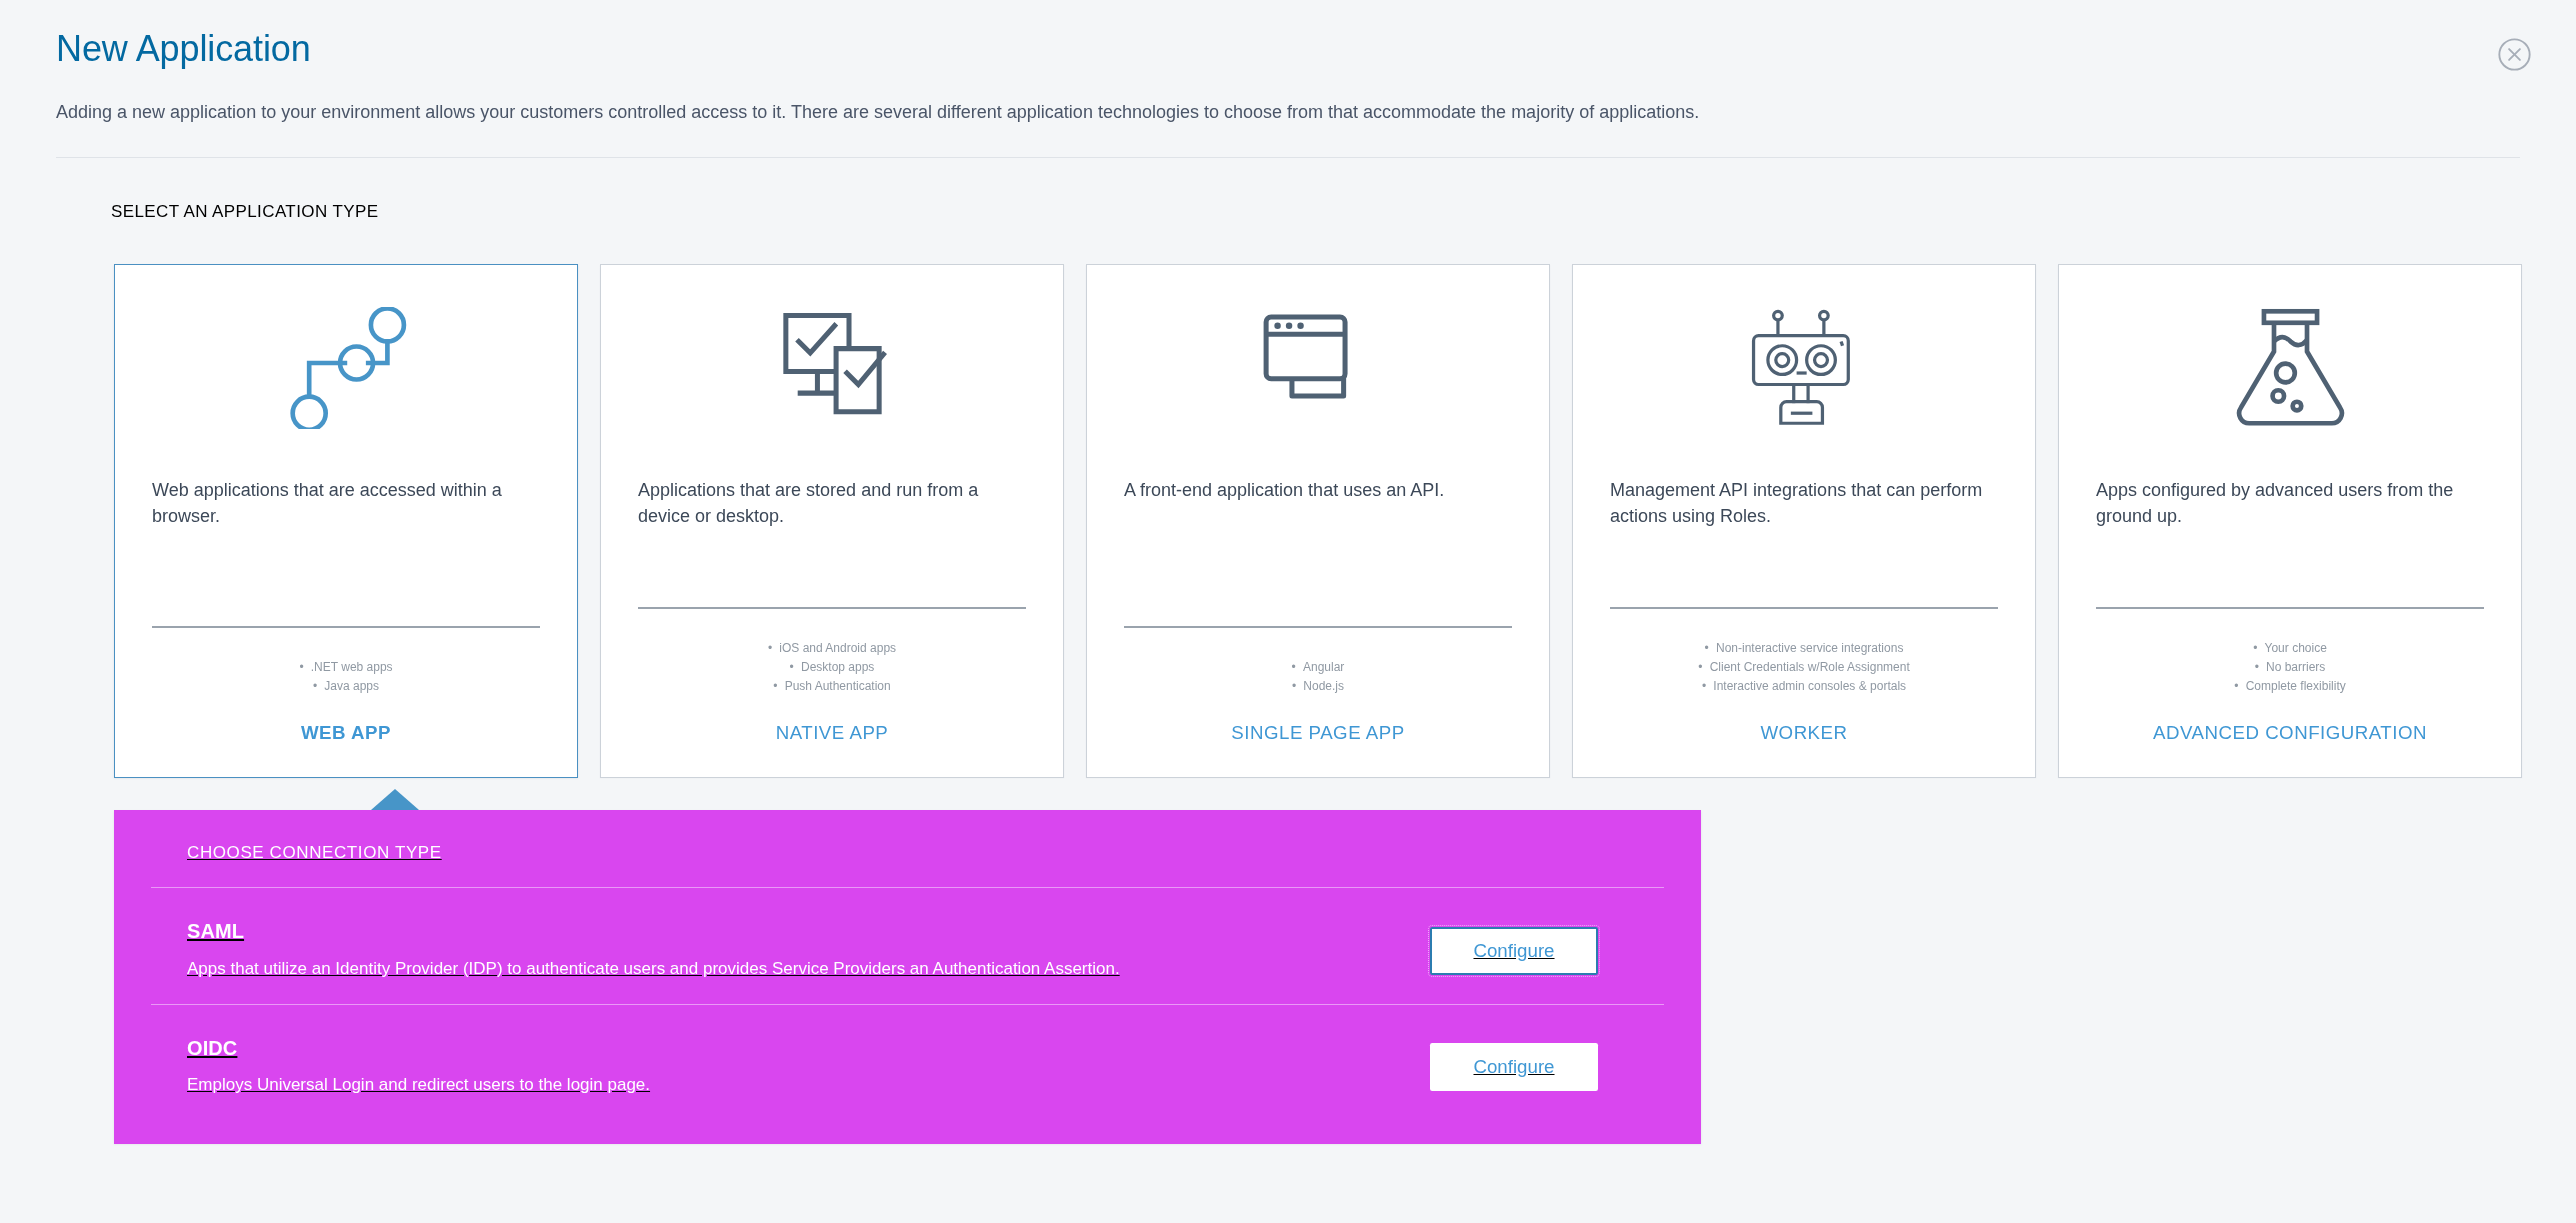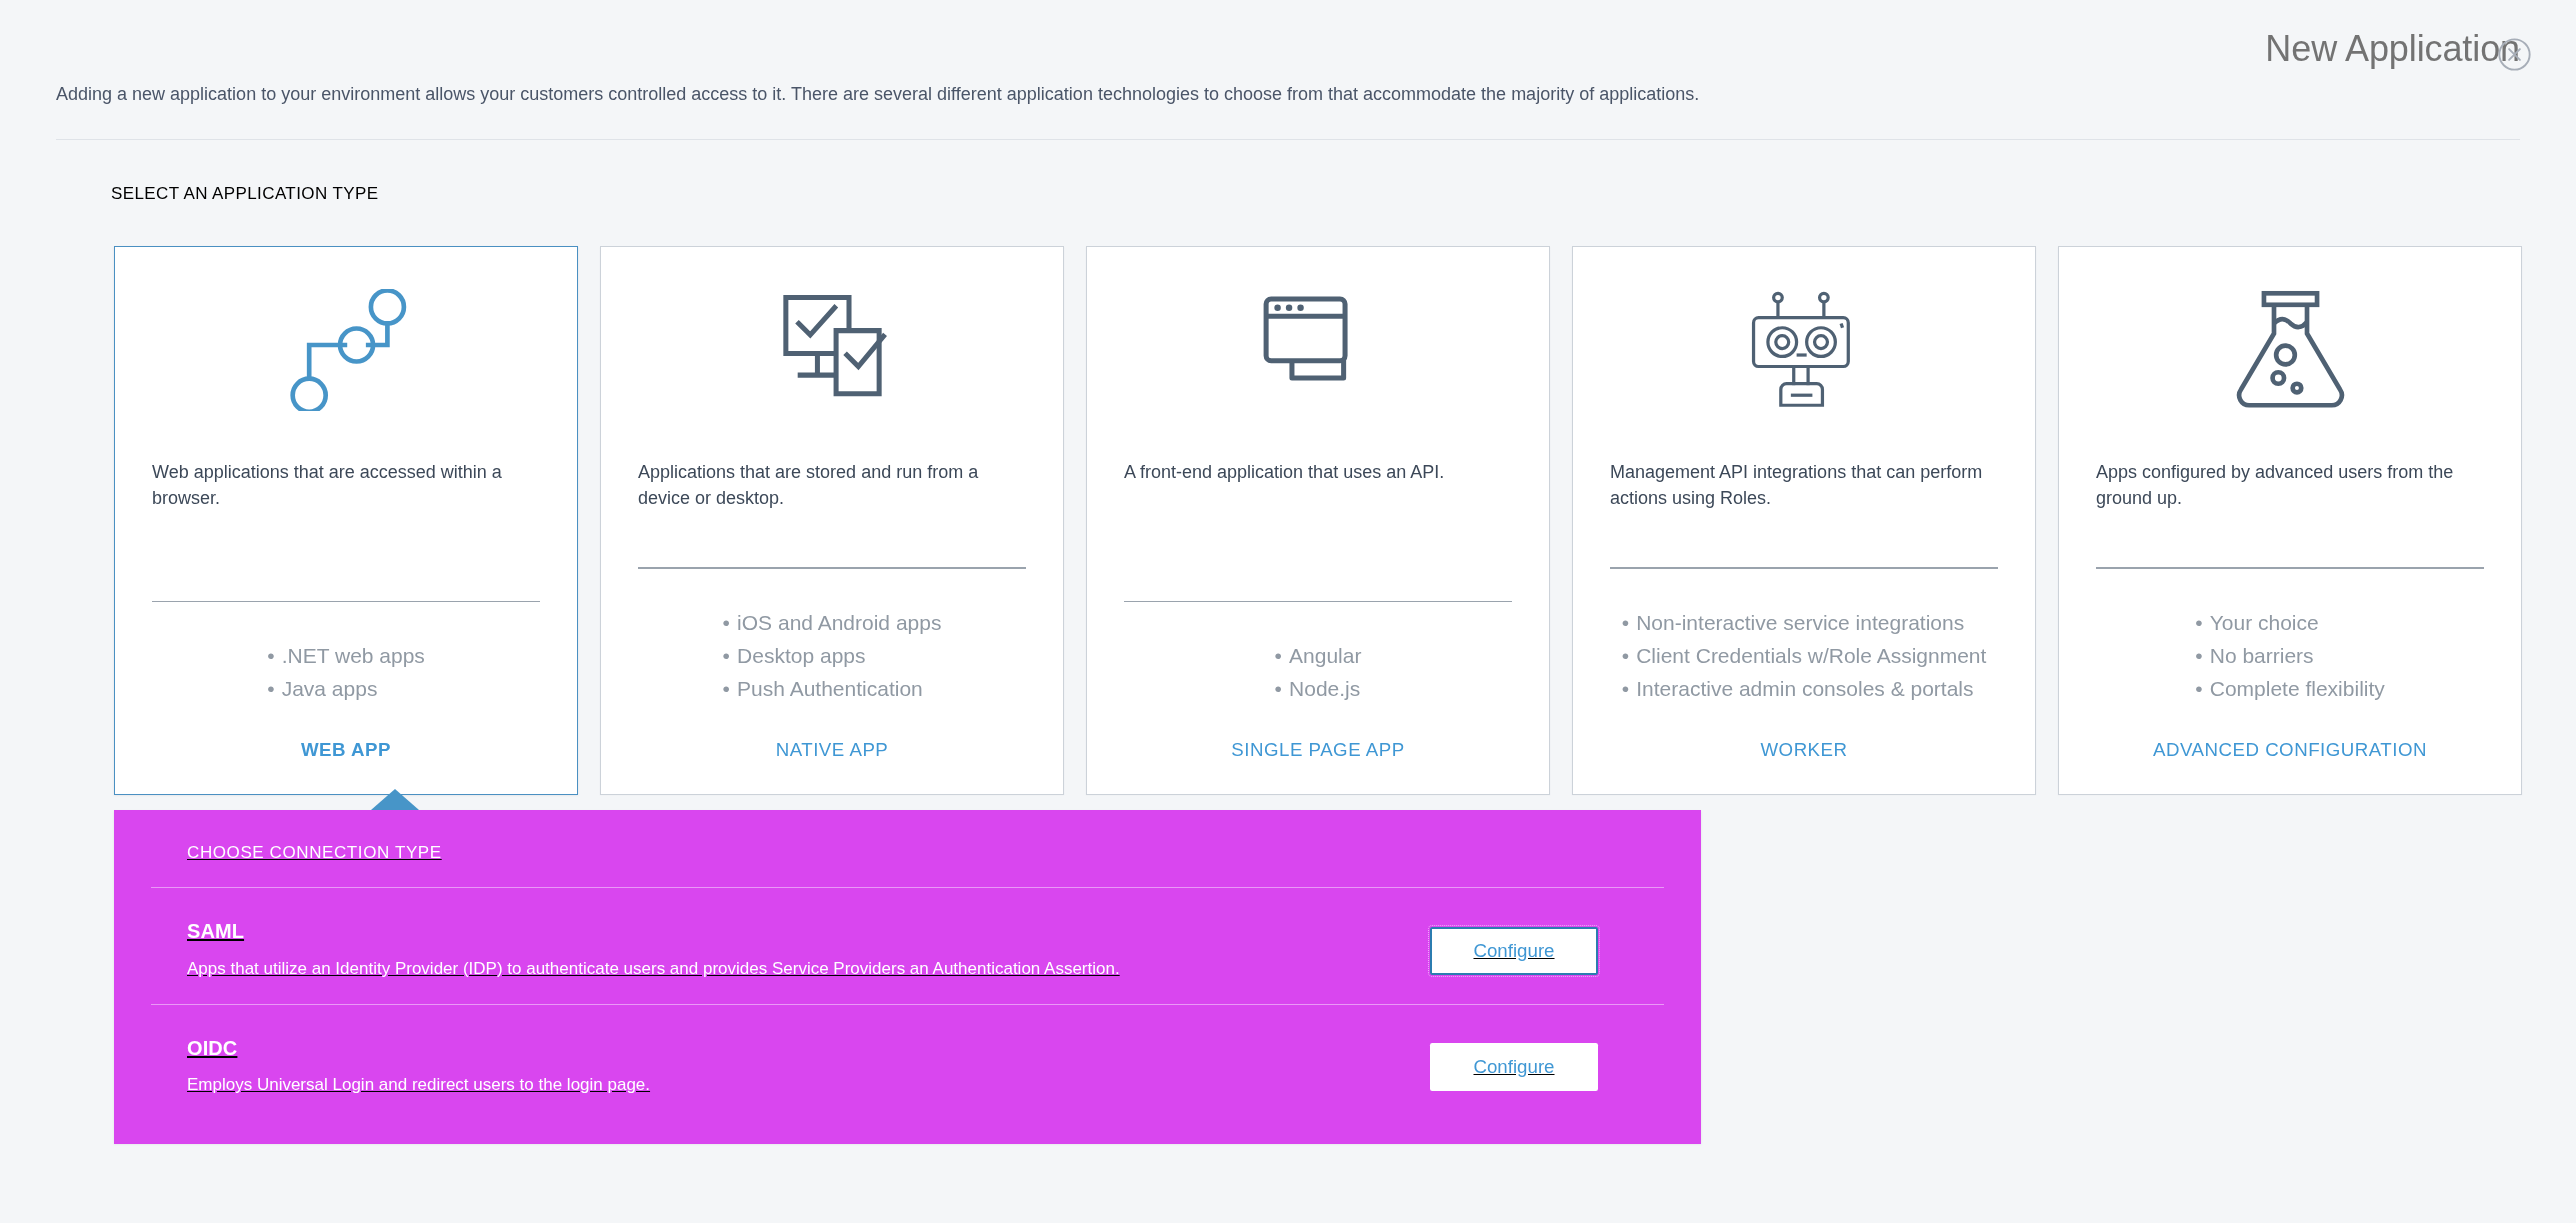--- a/index.html
+++ b/index.html
@@ -22,25 +22,24 @@
 
   
   .header {
     padding: 29px 56px 0 56px;
     position: relative;
   }
 
   .page-title {
     font-size: 36px;
     font-weight: 400;
-    color: #737373;
+    color: #0369a1;
     letter-spacing: -0.1px;
     line-height: 1.1;
-    margin-bottom: 13px;
-    text-align: right;
+    margin-bottom: 31px;
   }
 
   .page-subtitle {
     font-size: 18px;
     color: #4a5568;
     font-weight: 400;
     line-height: 1.4;
   }
 
   .close-icon-btn {
@@ -115,26 +114,26 @@
     height: 1.4px;
     background: #9aa3ad;
     margin-top: auto;
     margin-bottom: 0;
   }
 
   .card-spacer-top { flex: 1 1 auto; min-height: 29px; }
 
   .card-bullets {
     list-style: none;
-    font-size: 21px;
+    font-size: 12px;
     line-height: 1.58;
     color: #9099a3;
-    margin: 7px auto;
+    margin: 0 auto;
     padding: 0;
-    text-align: left;
+    text-align: center;
     width: fit-content;
   }
 
   .bullets-wrap {
     display: flex;
     justify-content: center;
     padding-top: 30px;
   }
 
   .card-bullets li::before {

